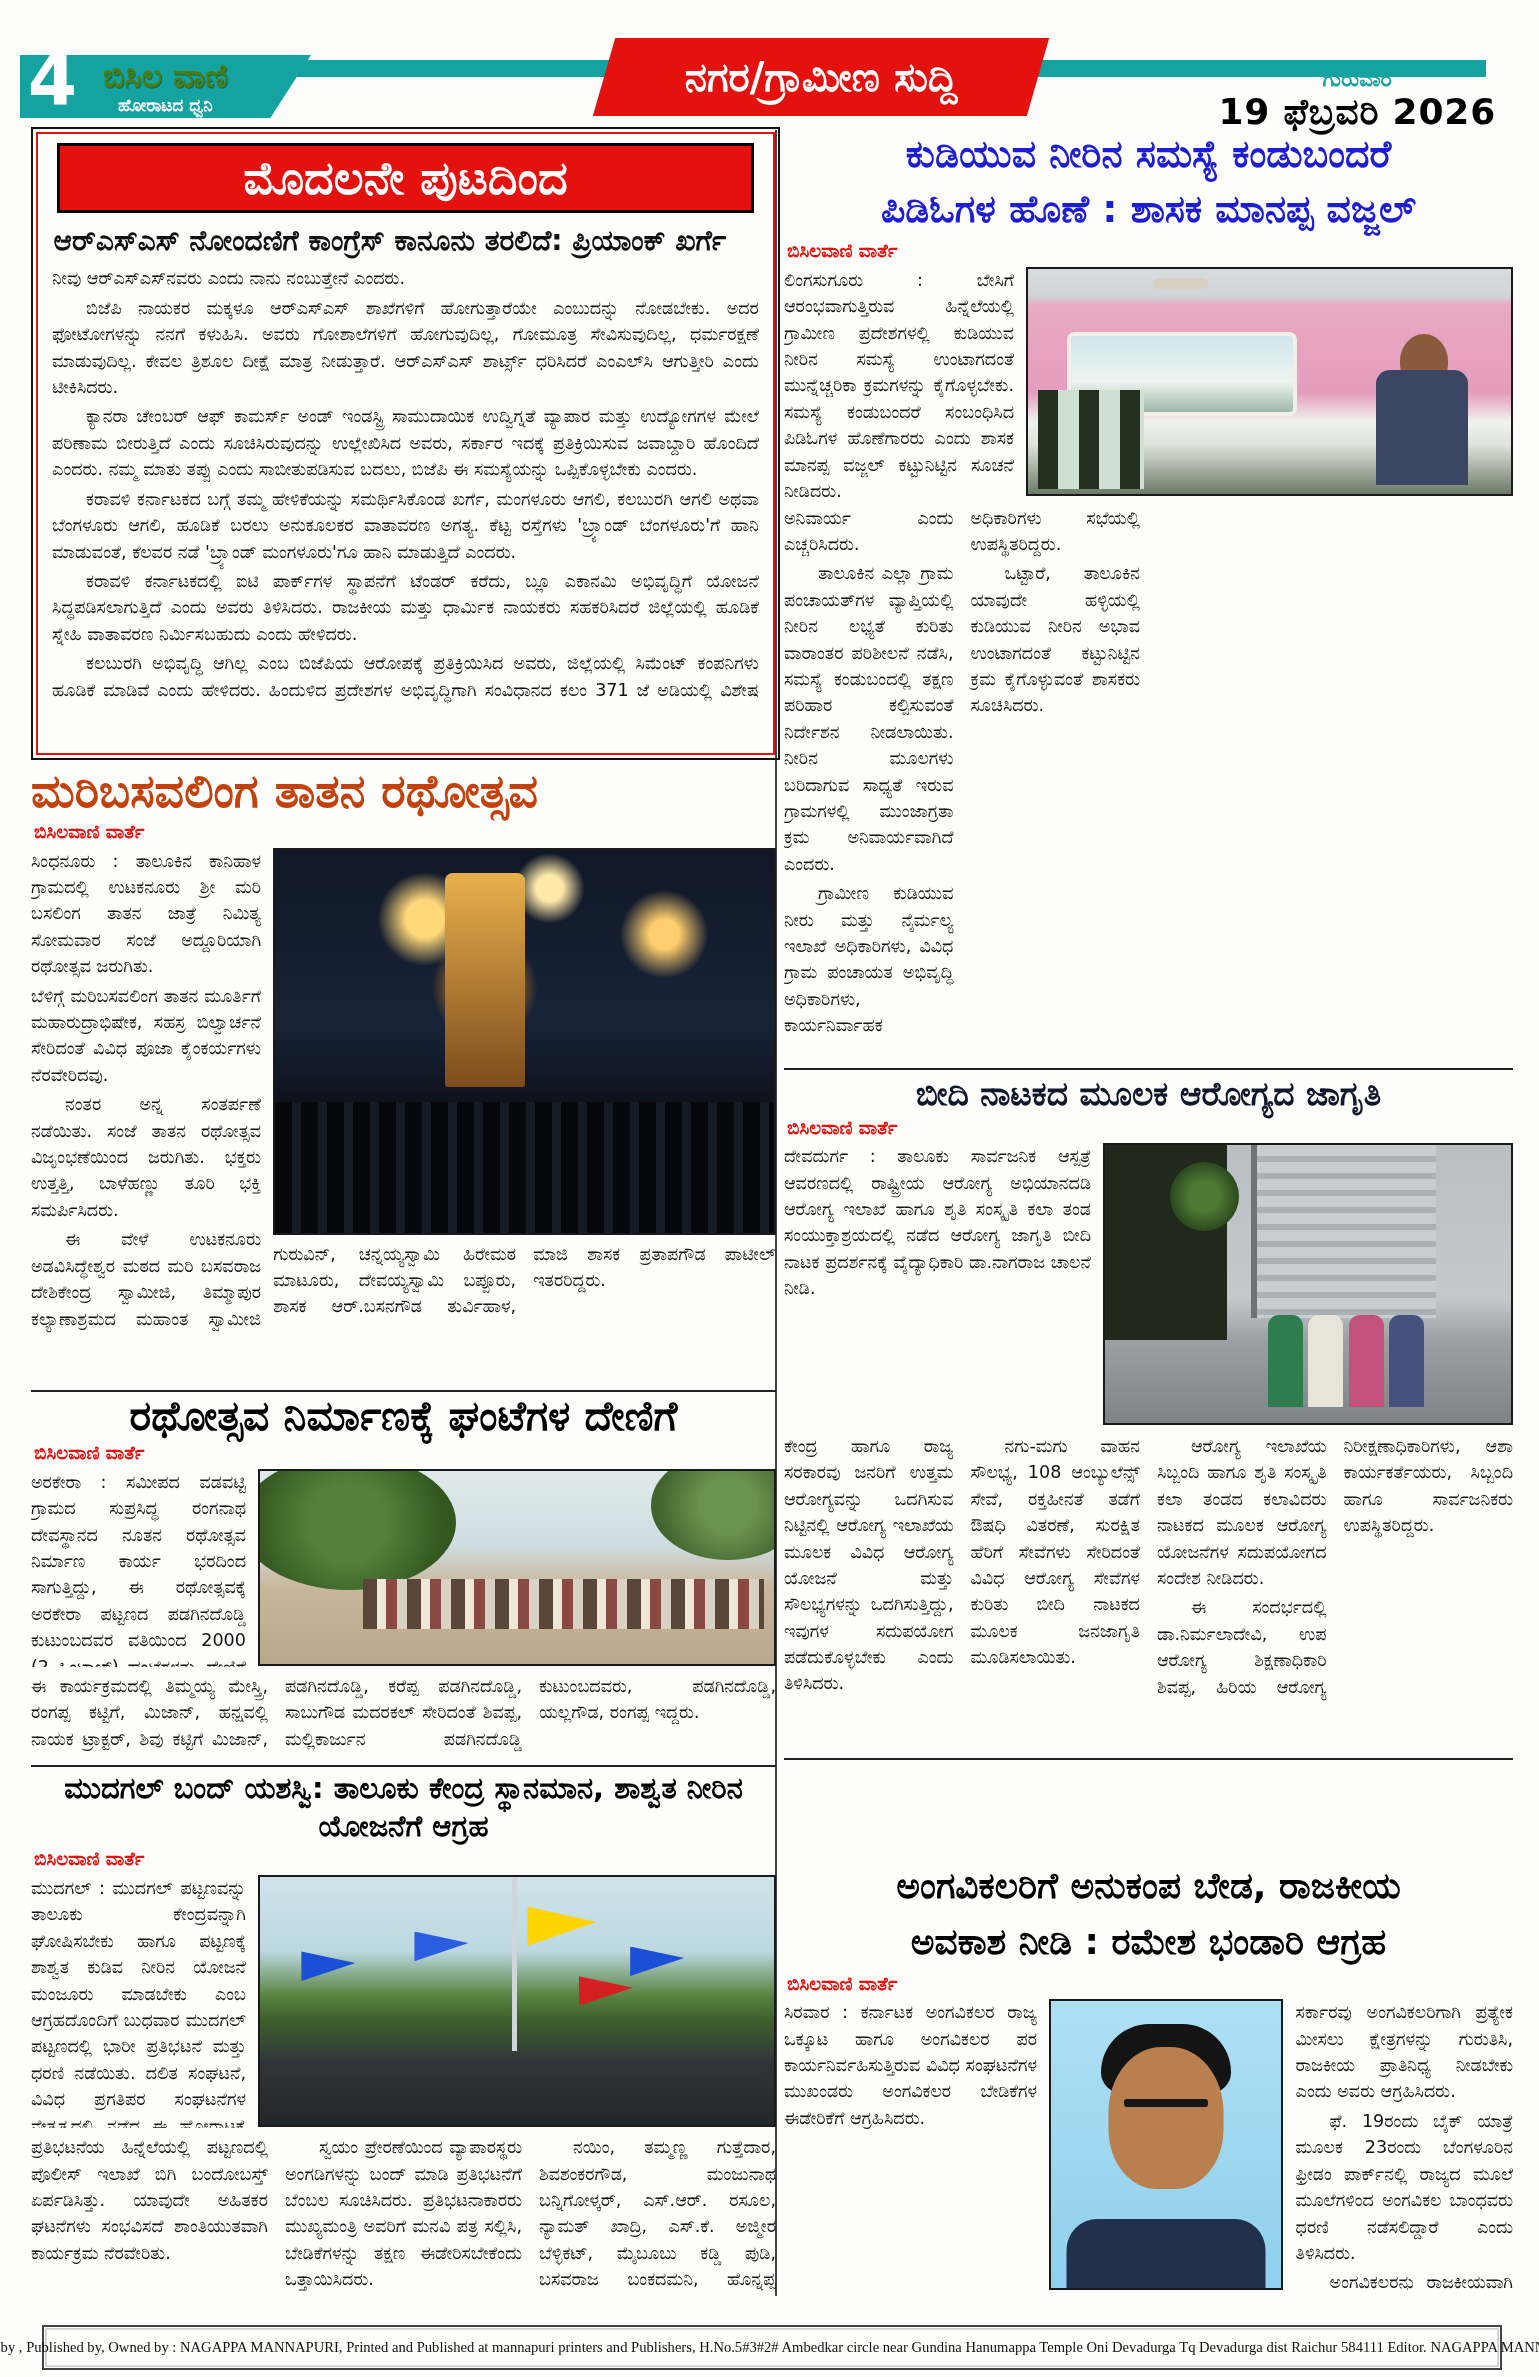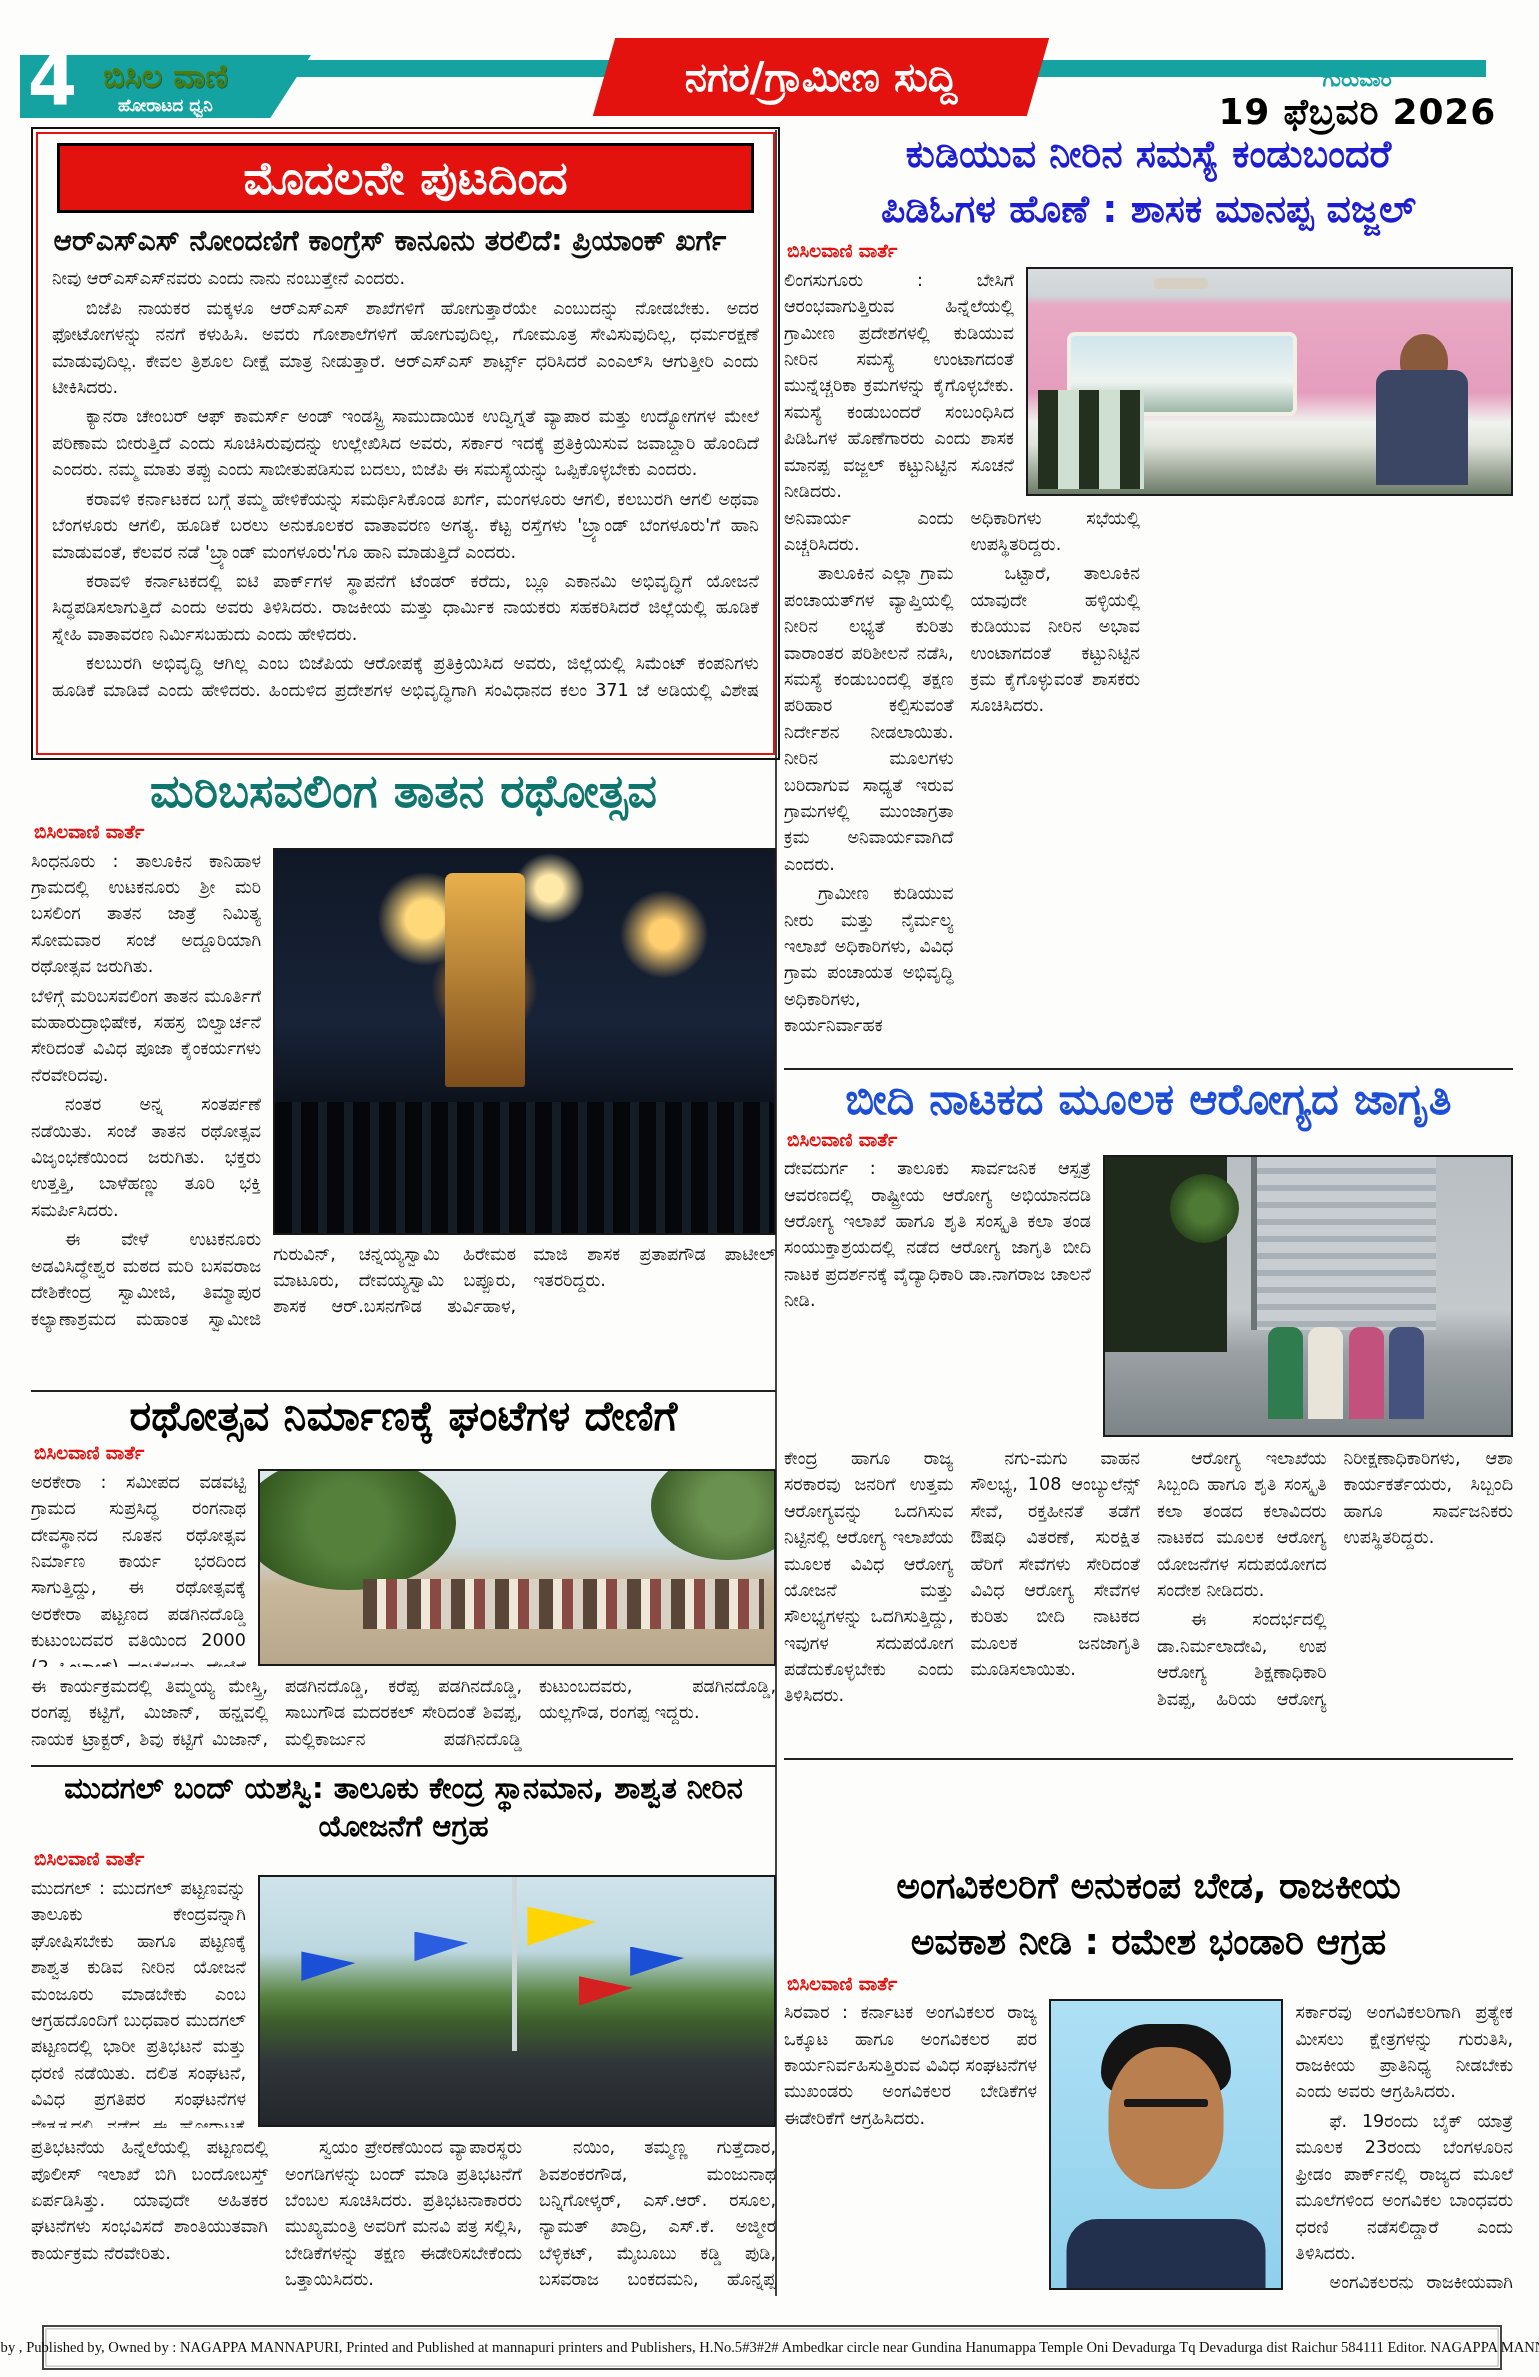--- a/index.html
+++ b/index.html
@@ -39,28 +39,28 @@
   
   .artB{position:absolute;left:784px;top:127px;width:729px;height:939px;overflow:hidden;}
   .artB .hl{color:#1d1dd2;font-weight:bold;font-size:38px;text-align:center;line-height:1.45;}
   .row{display:flex;gap:12.3px;}
   .colnarrow{flex:0 0 230px;overflow:hidden;}
   .cols4{column-count:4;column-gap:17px;column-fill:auto;overflow:hidden;}
   .cols3{column-count:3;column-gap:17px;column-fill:auto;overflow:hidden;}
   .cols2{column-count:2;column-gap:17px;column-fill:auto;overflow:hidden;}
 
   .artD{position:absolute;left:784px;top:1074px;width:729px;height:683px;overflow:hidden;}
-  .artD .hl{color:#1d4ed8;font-weight:bold;font-size:43px;text-align:center;line-height:1.2;}
+  .artD .hl{color:#0f172a;font-weight:bold;font-size:33px;text-align:center;line-height:1.2;}
 
   .artG{position:absolute;left:784px;top:1858px;width:729px;height:534px;overflow:hidden;}
   .artG .hl{color:#000;font-weight:bold;font-size:36px;text-align:center;line-height:1.55;}
 
   
   .artC{position:absolute;left:31px;top:765px;width:745px;height:623px;overflow:hidden;}
-  .artC .hl{color:#0f766e;font-weight:bold;font-size:46px;text-align:center;line-height:1.15;}
+  .artC .hl{color:#c2410c;font-weight:bold;font-size:46px;line-height:1.15;}
 
   .artE{position:absolute;left:31px;top:1394px;width:745px;height:370px;overflow:hidden;}
   .artE .hl{color:#000;font-weight:bold;font-size:41px;text-align:center;line-height:1.1;}
 
   .artF{position:absolute;left:31px;top:1770px;width:745px;height:526px;overflow:hidden;}
   .artF .hl{color:#000;font-weight:bold;font-size:29px;text-align:center;line-height:1.3;}
 
   
   .vrule{position:absolute;left:775px;top:130px;width:1.5px;height:2166px;background:#444;}
   .hrule{position:absolute;height:2.3px;background:#222;}

